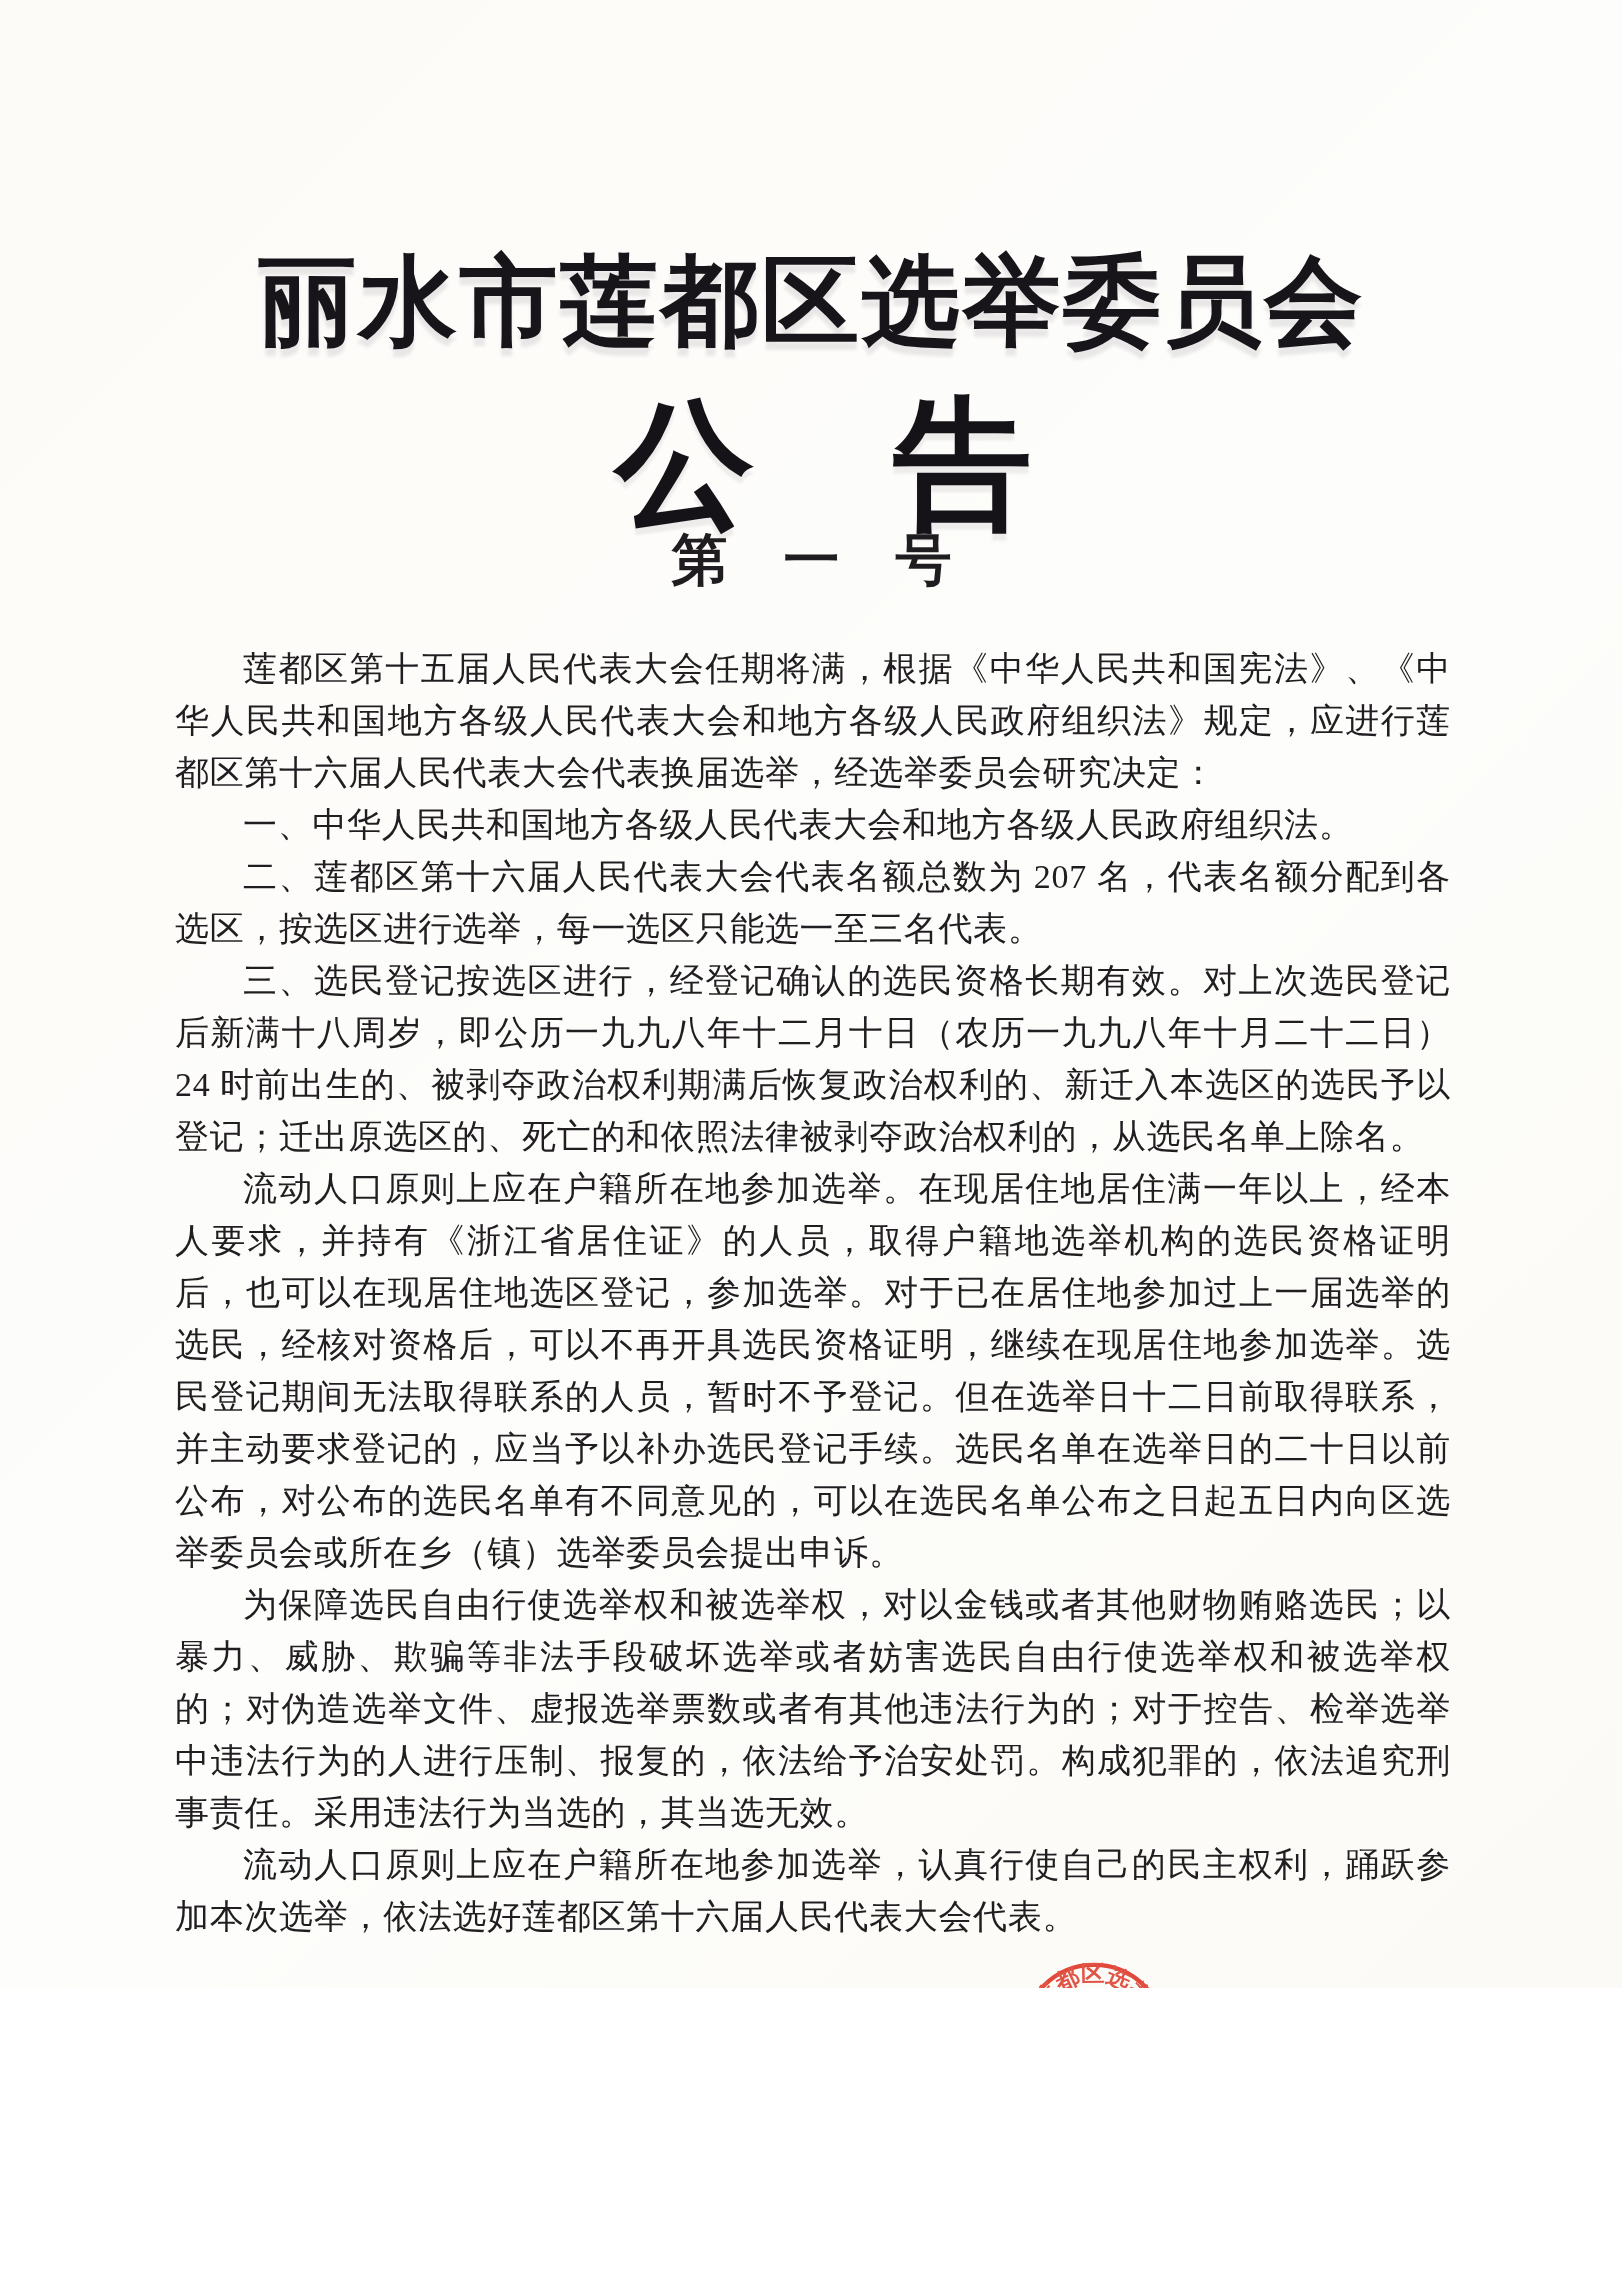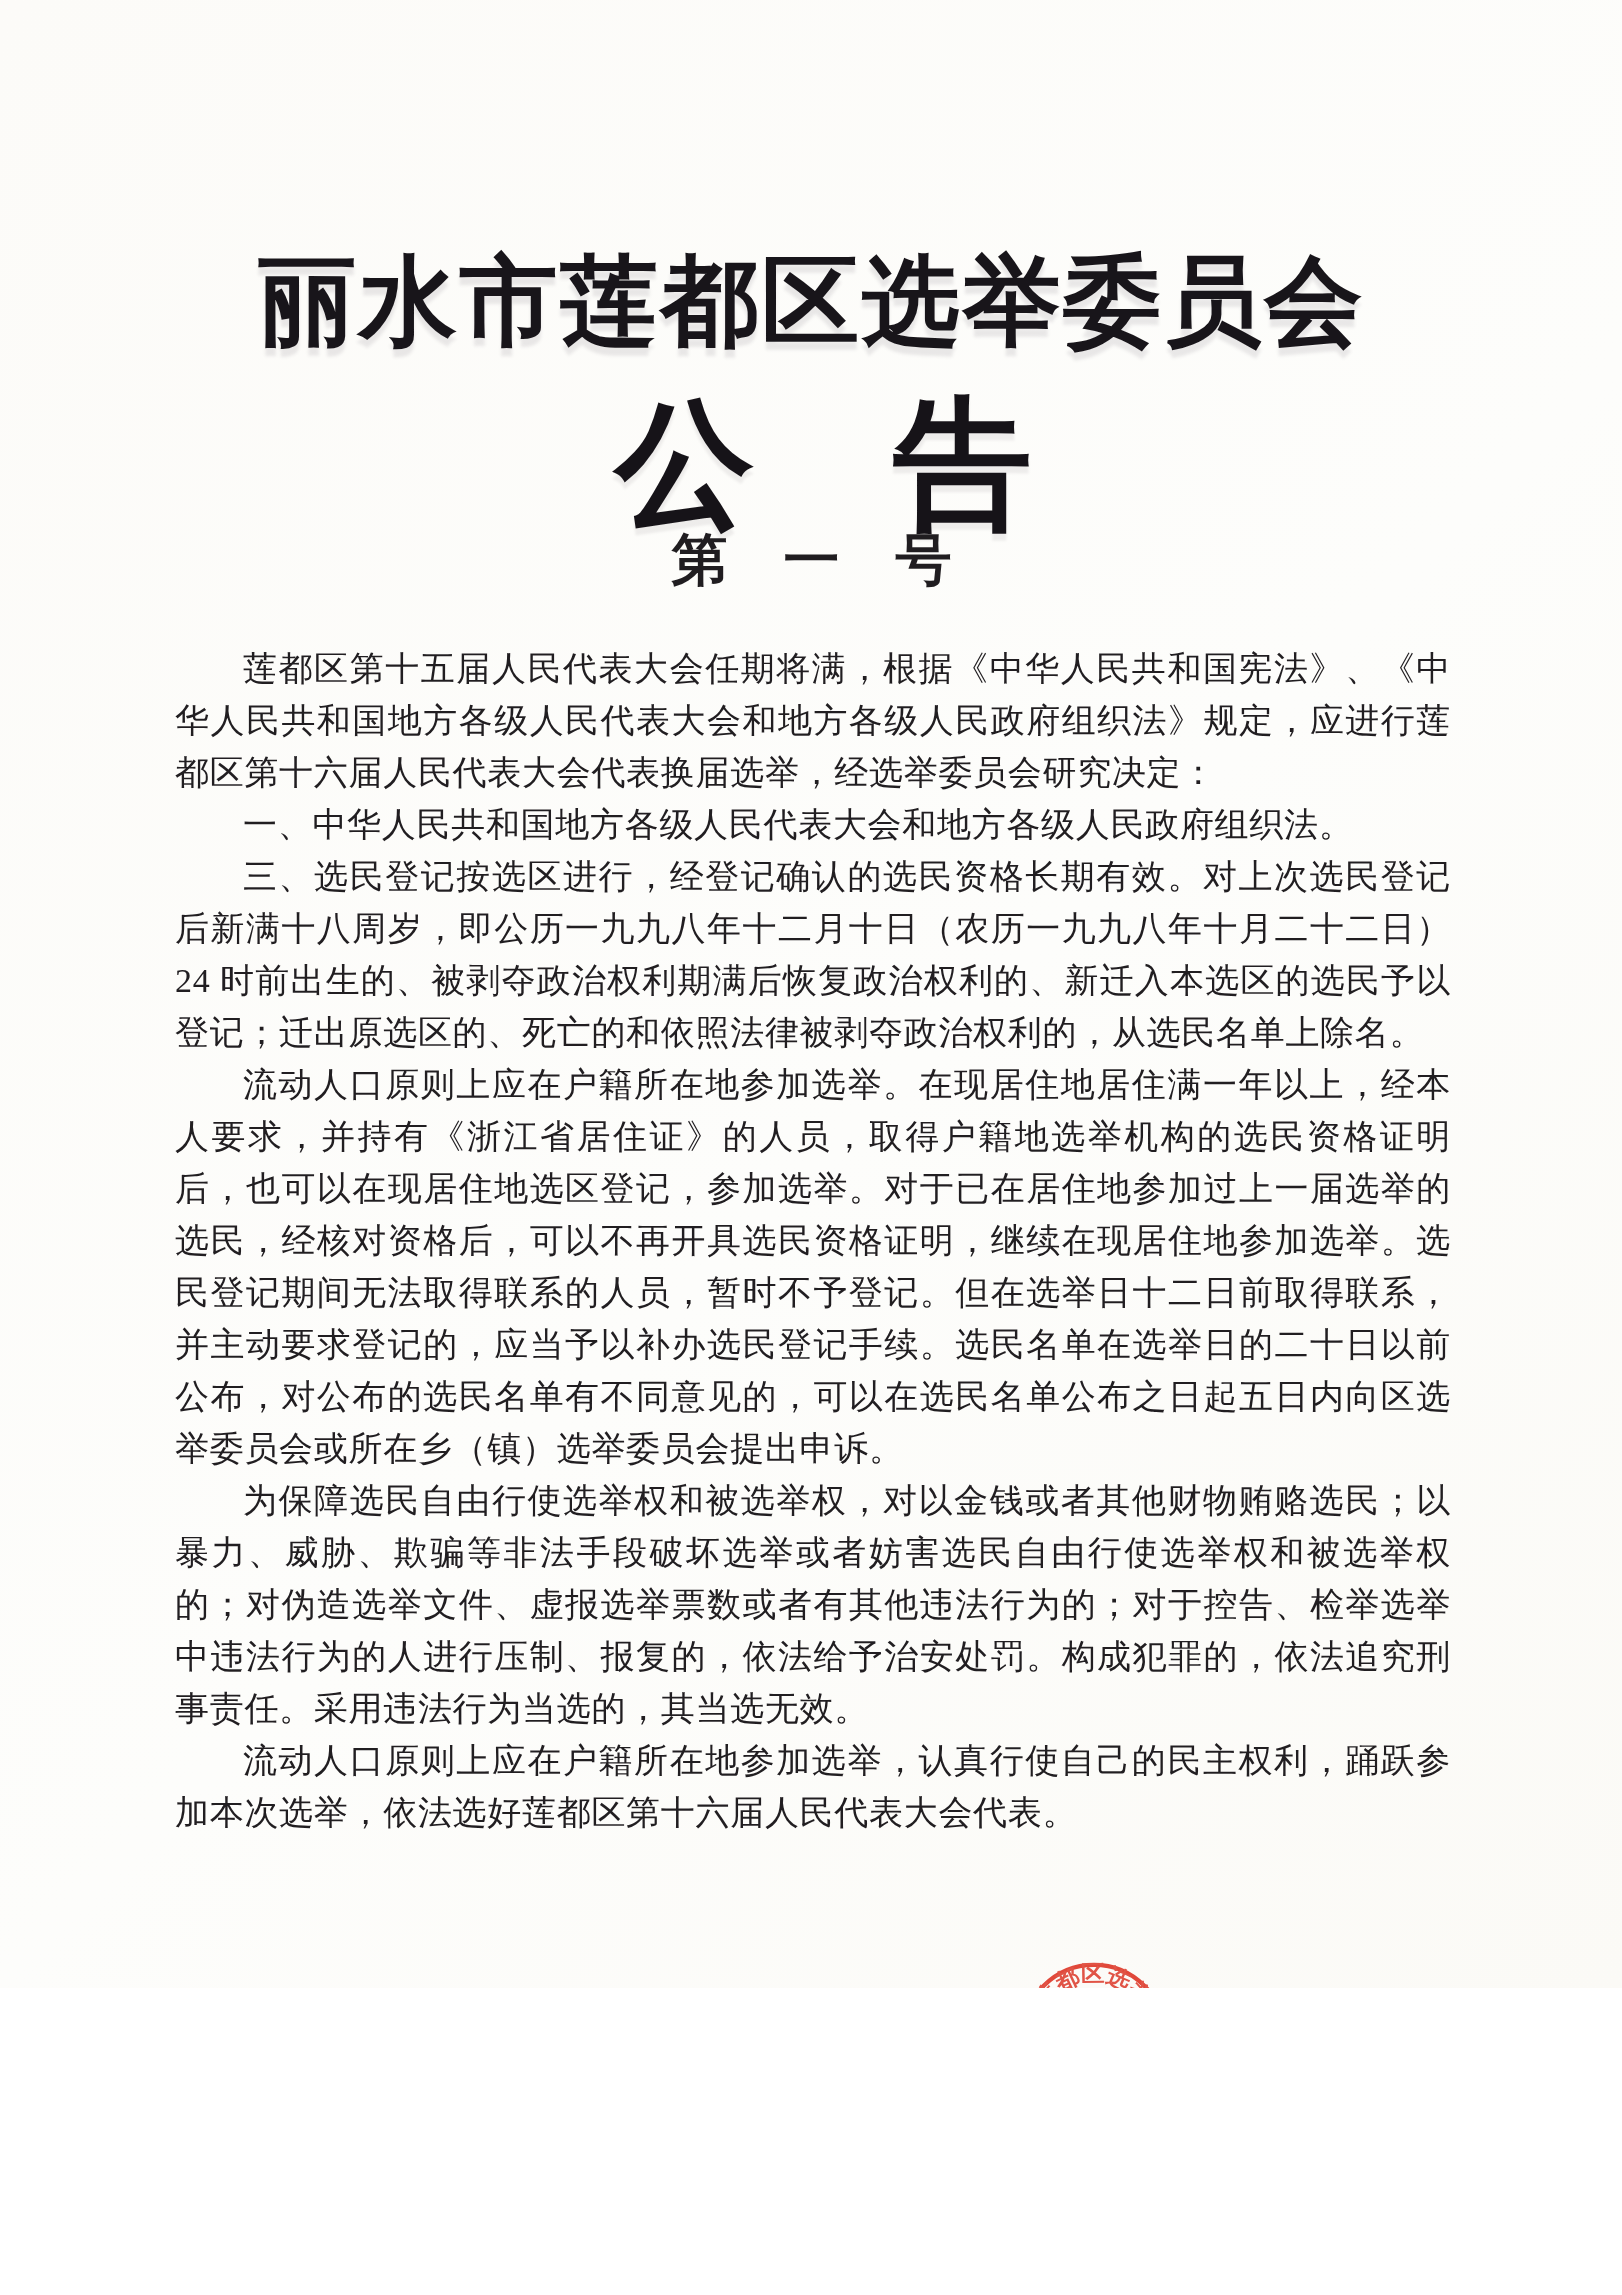--- a/index.html
+++ b/index.html
@@ -141,20 +141,21 @@
 
   <div class="org-title">丽水市莲都区选举委员会</div>
 
   <div class="doc-type">公　告</div>
 
   <div class="doc-number">第　一　号</div>
 
   <div class="body-block">
     <p>莲都区第十五届人民代表大会任期将满，根据《中华人民共和国宪法》、《中华人民共和国地方各级人民代表大会和地方各级人民政府组织法》规定，应进行莲都区第十六届人民代表大会代表换届选举，经选举委员会研究决定：</p>
     <p>一、中华人民共和国地方各级人民代表大会和地方各级人民政府组织法。</p>
+    <p>二、莲都区第十六届人民代表大会代表名额总数为 207 名，代表名额分配到各选区，按选区进行选举，每一选区只能选一至三名代表。</p>
     <p>三、选民登记按选区进行，经登记确认的选民资格长期有效。对上次选民登记后新满十八周岁，即公历一九九八年十二月十日（农历一九九八年十月二十二日）24 时前出生的、被剥夺政治权利期满后恢复政治权利的、新迁入本选区的选民予以登记；迁出原选区的、死亡的和依照法律被剥夺政治权利的，从选民名单上除名。</p>
     <p>流动人口原则上应在户籍所在地参加选举。在现居住地居住满一年以上，经本人要求，并持有《浙江省居住证》的人员，取得户籍地选举机构的选民资格证明后，也可以在现居住地选区登记，参加选举。对于已在居住地参加过上一届选举的选民，经核对资格后，可以不再开具选民资格证明，继续在现居住地参加选举。选民登记期间无法取得联系的人员，暂时不予登记。但在选举日十二日前取得联系，并主动要求登记的，应当予以补办选民登记手续。选民名单在选举日的二十日以前公布，对公布的选民名单有不同意见的，可以在选民名单公布之日起五日内向区选举委员会或所在乡（镇）选举委员会提出申诉。</p>
     <p>为保障选民自由行使选举权和被选举权，对以金钱或者其他财物贿赂选民；以暴力、威胁、欺骗等非法手段破坏选举或者妨害选民自由行使选举权和被选举权的；对伪造选举文件、虚报选举票数或者有其他违法行为的；对于控告、检举选举中违法行为的人进行压制、报复的，依法给予治安处罚。构成犯罪的，依法追究刑事责任。采用违法行为当选的，其当选无效。</p>
     <p>流动人口原则上应在户籍所在地参加选举，认真行使自己的民主权利，踊跃参加本次选举，依法选好莲都区第十六届人民代表大会代表。</p>
   </div>
 
   <div class="signature">丽水市莲都区选举委员会</div>
 
   <div class="date-line">
     <span class="date-piece dp-year">2016</span>

